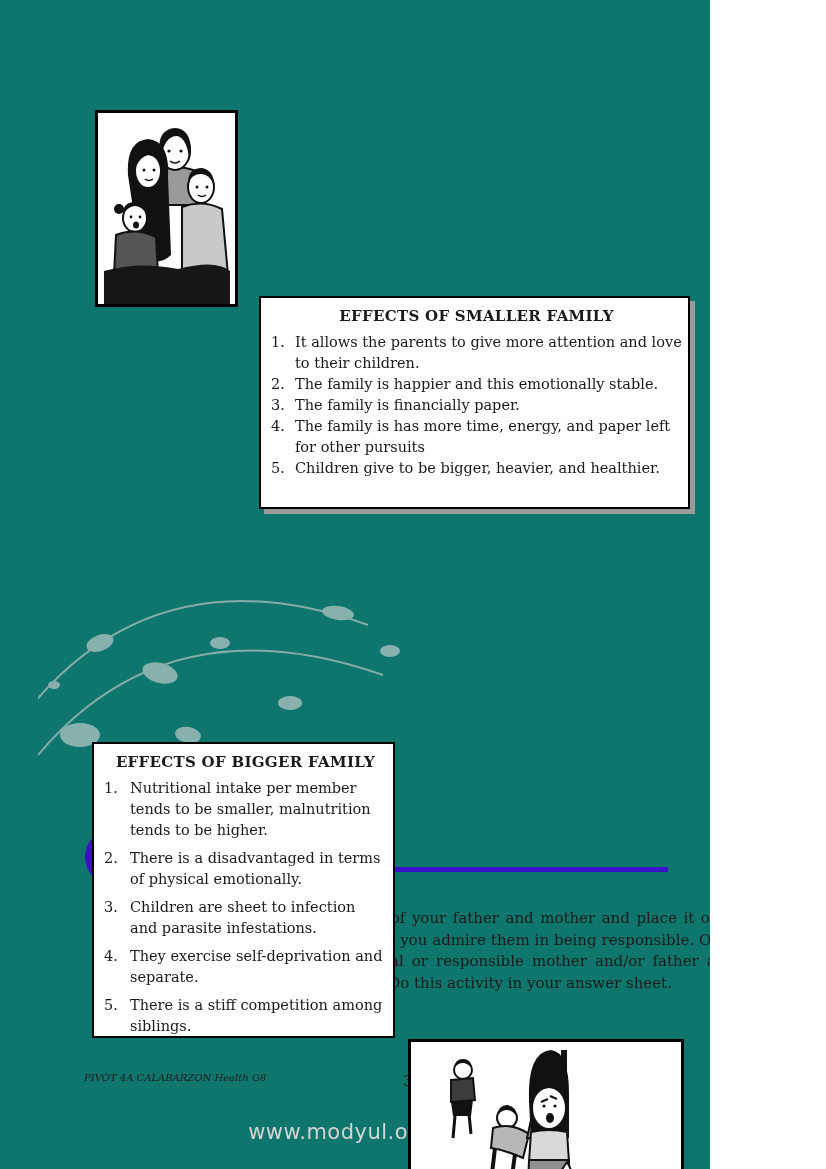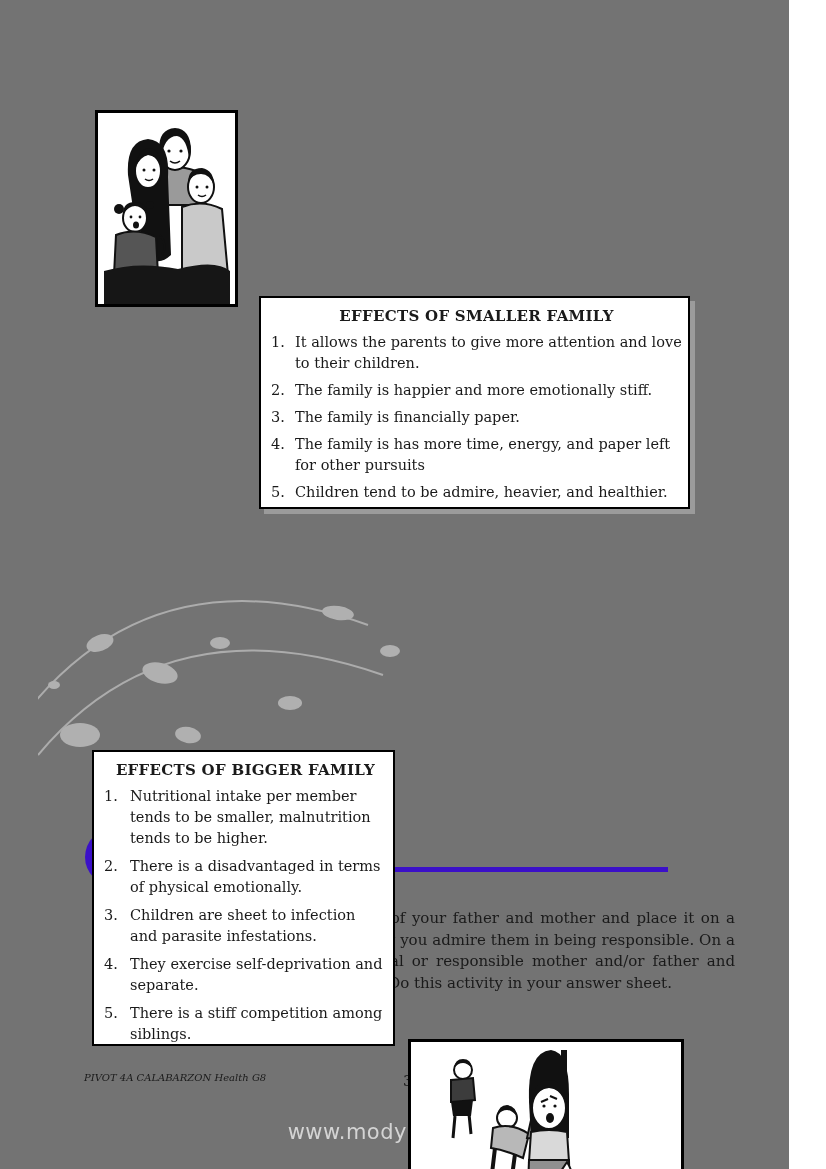--- a/index.html
+++ b/index.html
@@ -1,34 +1,34 @@
 <!DOCTYPE html>
 <html><head>
 <meta charset="utf-8">
 <style>
   html,body{margin:0;padding:0;background:#ffffff;}
-  #page{position:relative;width:789px;height:1169px;background:#737373;overflow:hidden;
+  #page{position:relative;width:710px;height:1169px;background:#0f766e;overflow:hidden;
         font-family:"DejaVu Serif","Liberation Serif",serif;color:#1a1a1a;}
 
   
   .tbox{position:absolute;background:#ffffff;border:2px solid #000;box-sizing:border-box;}
   .tbox.shadowed{box-shadow:5px 5px 0 0 #9b9b9b;}
   .box-title{font-weight:bold;text-align:center;font-size:15px;line-height:21px;
              letter-spacing:.3px;margin:0 0 5px 0;}
   .num-list{counter-reset:li;display:flex;flex-direction:column;}
   .li-row{display:flex;font-size:14.5px;line-height:21px;}
   .li-num{flex:0 0 26px;}
   .li-num::before{counter-increment:li;content:counter(li) ".";}
   .li-txt{flex:1 1 auto;}
 
   #smaller-family-box{left:259px;top:99px;width:431px;height:213px;padding:8px 6px 6px 10px;}
-  #smaller-family-box .num-list{gap:6px;}
+  #smaller-family-box .num-list{}
   #smaller-family-box .li-num{flex-basis:24px;}
 
-  #bigger-family-box{left:92px;top:340px;width:303px;height:296px;padding:8px 6px 14px 10px;}
+  #bigger-family-box{left:92px;top:332px;width:303px;height:296px;padding:8px 6px 14px 10px;}
   #bigger-family-box .num-list{gap:7px;justify-content:center;}
 
   
   .img-frame{position:absolute;border:3px solid #000;background:#fff;box-sizing:border-box;}
   #small-family-frame{left:95px;top:110px;width:143px;height:197px;}
   #big-family-frame{left:408px;top:333px;width:276px;height:290px;}
   .img-frame svg{display:block;}
 
   
   #stamp{position:absolute;left:38px;top:585px;width:400px;height:235px;opacity:.6;}
@@ -117,33 +117,33 @@
 
   <div id="smaller-family-box" class="tbox shadowed layer-over">
     <div class="box-title">EFFECTS OF SMALLER FAMILY</div>
     <div class="num-list">
       <div class="li-row">
         <span class="li-num"></span>
         <span class="li-txt">It allows the parents to give more attention and love to their children.</span>
       </div>
       <div class="li-row">
         <span class="li-num"></span>
-        <span class="li-txt">The family is happier and more emotionally stiff.</span>
+        <span class="li-txt">The family is happier and this emotionally stable.</span>
       </div>
       <div class="li-row">
         <span class="li-num"></span>
         <span class="li-txt">The family is financially paper.</span>
       </div>
       <div class="li-row">
         <span class="li-num"></span>
         <span class="li-txt">The family is has more time, energy, and paper left for other pursuits</span>
       </div>
       <div class="li-row">
         <span class="li-num"></span>
-        <span class="li-txt">Children tend to be admire, heavier, and healthier.</span>
+        <span class="li-txt">Children give to be bigger, heavier, and healthier.</span>
       </div>
     </div>
   </div>
 
   <div id="bigger-family-box" class="tbox layer-over">
     <div class="box-title">EFFECTS OF BIGGER FAMILY</div>
     <div class="num-list">
       <div class="li-row">
         <span class="li-num"></span>
         <span class="li-txt">Nutritional intake per member tends to be smaller, malnutrition tends to be higher.</span>

